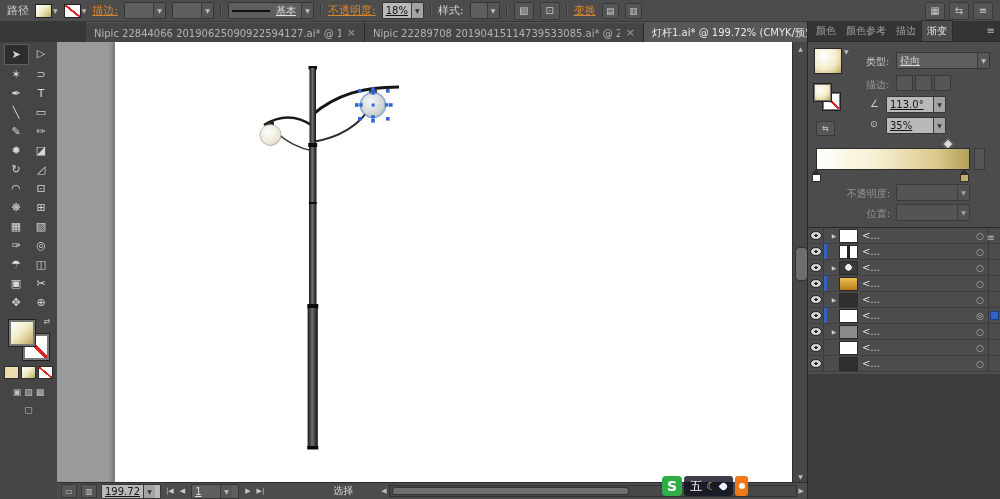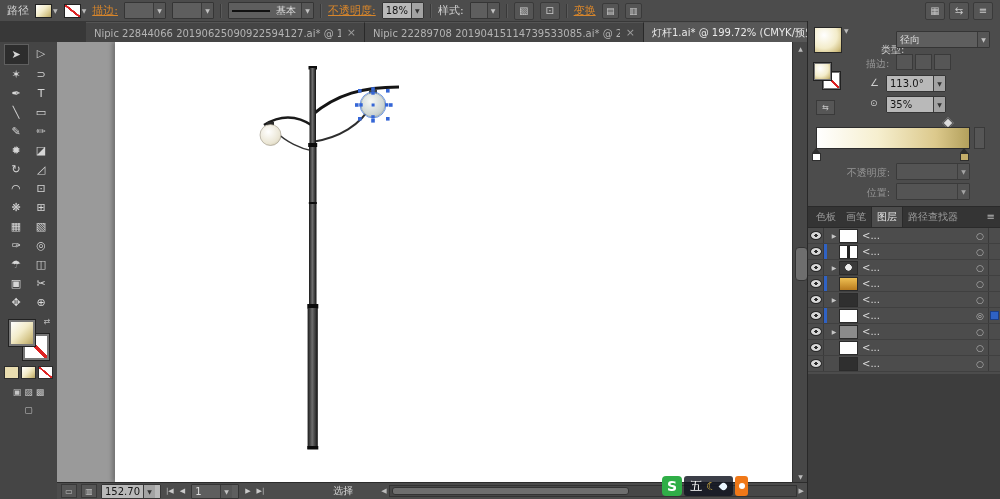--- a/index.html
+++ b/index.html
@@ -15,21 +15,21 @@
   .cb-link{color:#d8862b;text-decoration:underline;cursor:pointer;}
   .cb-sep{width:1px;height:14px;background:#393939;border-right:1px solid #5a5a5a;}
   .mini-swatch{display:inline-block;width:15px;height:12px;border:1px solid #222;vertical-align:middle;}
   .sw-grp{display:inline-flex;align-items:center;gap:1px;}
   .dd-caret{font-size:6px;color:#b9b9b9;}
   .cream-grad{background:linear-gradient(135deg,#ffffff 0%,#f3ecca 45%,#d8c98f 75%,#b3a264 100%);}
   .cream-grad-r{background:radial-gradient(circle at 35% 30%,#ffffff 0%,#f3ecca 55%,#d2c184 85%,#ab9a5d 100%);}
   .none-sw{background:#fff linear-gradient(to top right,transparent 44%,#d22 45%,#d22 55%,transparent 56%);}
   .cb-field{display:inline-flex;align-items:stretch;height:15px;background:#5e5e5e;
     border:1px solid #353535;border-radius:1px;}
-  .cb-field .fv{display:flex;align-items:center;min-width:22px;padding:0 3px;font-size:10px;color:#ddd;}
+  .cb-field .fv{display:flex;align-items:center;min-width:22px;padding:0 3px;font-size:10px;color:#ddd;text-decoration:underline;}
   .cb-field .dd-box{width:11px;display:flex;align-items:center;justify-content:center;
     font-size:6px;color:#c2c2c2;background:#565656;border-left:1px solid #3a3a3a;}
   .cb-field.light{background:#b9b9b9;}
   .cb-field.light .fv{color:#141414;}
   .cb-field.light .dd-box{background:#a3a3a3;color:#333;}
   .cb-field.disabled{background:#575757;opacity:.75;}
   .line-preview{width:38px;height:2px;background:#111;margin:0 3px;align-self:center;}
   .icon-btn{display:inline-flex;align-items:center;justify-content:center;width:18px;height:16px;
     font-size:10px;color:#c9c9c9;background:#555;border:1px solid #3a3a3a;border-radius:2px;cursor:pointer;}
   .icon-btn.sm{width:15px;height:14px;font-size:9px;}
@@ -119,21 +119,21 @@
   .panel-menu{position:absolute;top:4px;right:5px;font-size:10px;color:#b5b5b5;cursor:pointer;}
   .panel-body{background:#4c4c4c;}
 
   
   .gradient-body{position:relative;height:185px;border-bottom:1px solid #2a2a2a;font-size:10px;}
   .g-swatch-wrap{position:absolute;left:6px;top:6px;display:flex;align-items:flex-start;gap:2px;}
   .g-swatch{width:26px;height:24px;border:1px solid #272727;cursor:pointer;}
   .g-swatch-caret{font-size:6px;color:#bbb;cursor:pointer;}
   .g-label{position:absolute;color:#cacaca;}
   .g-label.dim{color:#969696;}
-  .type-label{left:73px;top:13px;margin-top:9px;}
+  .type-label{left:58px;top:13px;}
   .g-type{position:absolute;left:88px;top:10px;width:92px;}
   .stroke-label{left:58px;top:36px;color:#969696;}
   .g-stroke-btns{position:absolute;left:88px;top:33px;display:flex;gap:2px;}
   .gsb{width:15px;height:14px;background:#565656;border:1px solid #3a3a3a;display:inline-block;cursor:pointer;}
   .g-proxy{position:absolute;left:6px;top:42px;width:34px;height:32px;}
   .g-proxy .gp-fill{position:absolute;left:0;top:0;width:15px;height:15px;border:1px solid #777;
     outline:1px solid #222;z-index:2;}
   .g-proxy .gp-stroke{position:absolute;left:9px;top:9px;width:15px;height:15px;border:1px solid #777;
     outline:1px solid #222;}
   .g-angle-icon{position:absolute;left:62px;top:56px;color:#cdcdcd;}
@@ -377,21 +377,21 @@
     <div class="v-scroll">
       <span class="vs-arrow top">▲</span>
       <span class="vs-thumb"></span>
       <span class="vs-arrow bottom">▼</span>
     </div>
 
     <div class="status-bar">
       <span class="sb-icon">▭</span>
       <span class="sb-icon">▥</span>
       <span class="cb-field light zoomf">
-        <span class="fv">152.70</span>
+        <span class="fv">199.72</span>
         <span class="dd-box">▼</span>
       </span>
       <span class="nav-btn">|◀</span>
       <span class="nav-btn">◀</span>
       <span class="cb-field navf">
         <span class="fv">1</span>
         <span class="dd-box">▼</span>
       </span>
       <span class="nav-btn">▶</span>
       <span class="nav-btn">▶|</span>
@@ -414,20 +414,26 @@
       </div>
       <div class="wm-flame">
           <i></i>
         </div>
     </div>
   </div>
 
   <div class="dock">
 
     <div class="panel">
+      <div class="panel-tabs">
+          <div class="ptab">颜色</div>
+          <div class="ptab">颜色参考</div>
+          <div class="ptab">描边</div>
+          <div class="ptab active">渐变</div>
+        </div>
       <span class="panel-menu">≡</span>
       <div class="panel-body gradient-body">
         <div class="g-swatch-wrap">
           <div class="g-swatch cream-grad-r"></div>
           <span class="g-swatch-caret">▼</span>
         </div>
         <span class="g-label type-label">类型:</span>
         <span class="cb-field g-type">
           <span class="fv" style="flex:1">径向</span>
           <span class="dd-box">▼</span>
@@ -473,26 +479,20 @@
         </span>
         <span class="g-label dim pos-label">位置:</span>
         <span class="cb-field disabled g-pos">
           <span class="fv" style="flex:1"></span>
           <span class="dd-box">▼</span>
         </span>
       </div>
     </div>
 
     <div class="panel">
-      <div class="panel-tabs">
-          <div class="ptab">色板</div>
-          <div class="ptab">画笔</div>
-          <div class="ptab active">图层</div>
-          <div class="ptab">路径查找器</div>
-        </div>
       <span class="panel-menu">≡</span>
       <div class="layers-list">
           <div class="layer-row">
             <div class="cell-eye">
               <div class="eye"></div>
             </div>
             <div class="cell-bar"></div>
             <div class="cell-expand">▶</div>
             <div class="thumb thumb-arcs"></div>
             <div class="layer-name">&lt;...</div>

